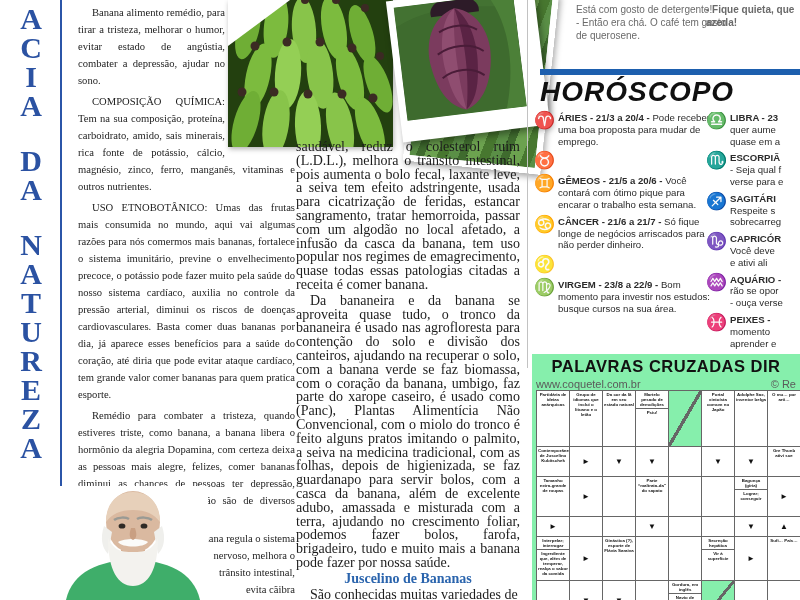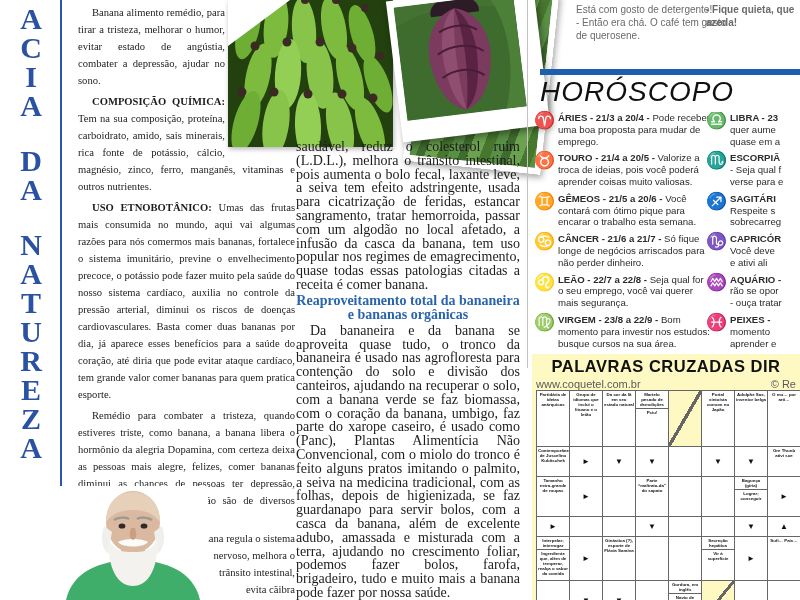--- a/index.html
+++ b/index.html
@@ -8,21 +8,21 @@
   
   .vbanner{position:absolute;left:6px;top:4px;width:50px;display:flex;flex-direction:column;align-items:center;}
   .vletter{font-family:"Liberation Serif",serif;font-weight:bold;font-size:30px;line-height:29px;color:#2b52a2;}
   .vgap{height:26px;}
   .vline{position:absolute;left:60px;top:0;width:2px;height:600px;background:#2b55a8;}
   
   .col1{position:absolute;left:78px;top:4px;width:217px;font-size:10.6px;line-height:17px;text-align:justify;}
   .col1 p{margin:0 0 4px 0;}
   .indent{text-indent:14px;}
   .img-spacer{float:right;width:70px;height:146px;}
-  .lead{font-weight:bold;}
+  .lead{font-weight:normal;}
   .p4{text-align:right;margin-top:2px;}
   .man-float{float:left;width:136px;height:150px;margin-right:5px;
              shape-outside:polygon(0 0,52% 0,100% 50%,100% 100%,0 100%);}
   
   .portrait{position:absolute;left:58px;top:486px;width:150px;height:114px;}
   
   .leafphoto{position:absolute;left:412px;top:-14px;width:126px;height:170px;transform:rotate(6deg);
              border:6px solid #fff;box-shadow:2px 3px 6px rgba(0,0,0,.35);
              background:repeating-linear-gradient(105deg,#5a8f46 0 10px,#3f6b2e 10px 18px,#6ca24f 18px 30px,#47772f 30px 40px);}
   .bananaphoto{position:absolute;left:228px;top:0;width:165px;height:147px;overflow:hidden;
@@ -37,31 +37,31 @@
   .col2 p{margin:0 0 2px 0;}
   .bluehead{color:#2a64ad;font-weight:bold;text-align:center;margin:3px 0 2px 0;line-height:14px;}
   
   .pagefold{position:absolute;left:527px;top:0;width:1px;height:368px;background:#c2c2c2;}
   .jokes{font-family:"Liberation Sans",sans-serif;font-size:10px;line-height:13px;color:#6a6a6a;}
   .jokeL{position:absolute;left:540px;top:3px;width:160px;margin-left:36px;}
   .jokeR{position:absolute;left:706px;top:3px;width:94px;overflow:hidden;}
   .jokeR div{white-space:nowrap;font-weight:bold;}
   .bluebar{position:absolute;left:540px;top:69px;width:260px;height:6px;background:#1d5fae;}
   .htitle{position:absolute;left:540px;top:76px;font-family:"Liberation Sans",sans-serif;
-          font-weight:normal;font-style:italic;font-size:28px;letter-spacing:1px;color:#101010;}
+          font-weight:bold;font-style:italic;font-size:28px;letter-spacing:1px;color:#101010;}
   .hcol{position:absolute;top:112px;font-family:"Liberation Sans",sans-serif;color:#2b2b2b;}
   .hcolL{left:534px;width:176px;}
   .hcolR{left:706px;width:94px;overflow:hidden;}
   .h-entry{display:flex;margin-bottom:5px;}
   .h-sym{width:24px;flex:0 0 24px;font-size:17px;line-height:18px;color:#3a3a3a;}
   .h-txt{font-size:9.6px;line-height:11.8px;}
   .h-txt b{font-weight:bold;}
   .hcolR .h-txt div{white-space:nowrap;}
   
-  .xw{position:absolute;left:532px;top:354px;width:268px;height:246px;overflow:hidden;background:#fef9c3;}
+  .xw{position:absolute;left:532px;top:354px;width:268px;height:246px;overflow:hidden;background:#86efac;}
   .xw-title{font-family:"Liberation Sans",sans-serif;font-weight:bold;font-size:16.5px;color:#111;
             text-align:center;white-space:nowrap;letter-spacing:.5px;margin-top:3px;}
   .xw-meta{display:flex;justify-content:space-between;font-family:"Liberation Sans",sans-serif;
            font-size:11px;color:#5a5a5a;margin:2px 4px 3px 4px;}
   .xw-grid{position:absolute;left:4px;top:36px;width:264px;border-top:1px solid #666;border-left:1px solid #666;}
   .xw-row{display:flex;}
   .xw-cell{width:33px;box-sizing:border-box;border-right:1px solid #666;border-bottom:1px solid #666;
            position:relative;overflow:hidden;background:#fff;}
   .xw-clue{font-family:"Liberation Sans",sans-serif;font-weight:bold;font-size:4.4px;line-height:5px;
            text-align:center;padding:1px 1px;color:#111;}
@@ -177,21 +177,20 @@
         <path d="M60,8 C74,18 80,46 76,72 C74,92 68,104 60,110 C66,84 68,40 60,8 Z" fill="#5a2344"></path>
         <path d="M42,30 C54,24 70,24 80,32" stroke="#4a1c38" stroke-width="2" fill="none"></path>
         <path d="M38,52 C52,44 72,44 84,54" stroke="#4a1c38" stroke-width="2" fill="none"></path>
         <path d="M40,76 C52,68 70,68 82,78" stroke="#4a1c38" stroke-width="2" fill="none"></path>
       </svg>
     </div>
   </div>
 
   <div class="col2">
     <p>saudável, reduz o colesterol ruim (L.D.L.), melhora o trânsito intestinal, pois aumenta o bolo fecal, laxante leve, a seiva tem efeito adstringente, usada para cicatrização de feridas, estancar sangramento, tratar hemorroida, passar com um algodão no local afetado, a infusão da casca da banana, tem uso popular nos regimes de emagrecimento, quase todas essas patologias citadas a receita é comer banana.</p>
-    <p class="bluehead">Reaproveitamento total da bananeira e bananas orgânicas</p>
     <p class="indent">Da bananeira e da banana se aproveita quase tudo, o tronco da bananeira é usado nas agrofloresta  para contenção do solo e divisão dos canteiros, ajudando na recuperar o solo, com a banana verde se faz biomassa, com o coração da banana, umbigo, faz parte do xarope caseiro, é usado como (Panc), Plantas Alimentícia Não Convencional, com o miolo do tronco é feito alguns pratos imitando o palmito, a seiva na medicina tradicional, com as folhas, depois de higienizada, se faz guardanapo para servir bolos, com a casca da banana, além de excelente adubo, amassada e misturada com a terra, ajudando no crescimento foliar, podemos fazer bolos, farofa, brigadeiro, tudo e muito mais a banana pode fazer por nossa saúde.</p>
     <p class="bluehead">Juscelino de Bananas</p>
     <p class="indent">São conhecidas muitas variedades de</p>
   </div>
 
   <div class="pagefold"></div>
   <div class="jokes jokeL">
     <div>Está com gosto de detergente!</div>
     <div>- Então era chá. O café tem gosto de querosene.</div>
   </div>
@@ -201,33 +200,31 @@
   </div>
   <div class="bluebar"></div>
   <div class="htitle">HORÓSCOPO</div>
   <div class="hcol hcolL">
       <div class="h-entry">
         <span class="h-sym">♈</span>
         <div class="h-txt"><b>ÁRIES - 21/3 a 20/4 - </b><span>Pode receber uma boa proposta para mudar de emprego.</span></div>
       </div>
       <div class="h-entry">
         <span class="h-sym">♉</span>
-        <div class="h-txt"><b>TOURO - 21/4 a 20/5 - </b><span>Valorize a troca de ideias, pois você poderá aprender coisas muito valiosas.</span></div>
       </div>
       <div class="h-entry">
         <span class="h-sym">♊</span>
         <div class="h-txt"><b>GÊMEOS - 21/5 a 20/6 - </b><span>Você contará com ótimo pique para encarar o trabalho esta semana.</span></div>
       </div>
       <div class="h-entry">
         <span class="h-sym">♋</span>
         <div class="h-txt"><b>CÂNCER - 21/6 a 21/7 - </b><span>Só fique longe de negócios arriscados para não perder dinheiro.</span></div>
       </div>
       <div class="h-entry">
         <span class="h-sym">♌</span>
-        <div class="h-txt"><b>LEÃO - 22/7 a 22/8 - </b><span>Seja qual for o seu emprego, você vai querer mais segurança.</span></div>
       </div>
       <div class="h-entry">
         <span class="h-sym">♍</span>
         <div class="h-txt"><b>VIRGEM - 23/8 a 22/9 - </b><span>Bom momento para investir nos estudos: busque cursos na sua área.</span></div>
       </div>
     </div>
   <div class="hcol hcolR">
       <div class="h-entry">
         <span class="h-sym">♎</span>
         <div class="h-txt">
@@ -258,21 +255,21 @@
           <div><b>CAPRICÓR</b></div>
           <div>Você deve</div>
           <div>e ativi ali</div>
         </div>
       </div>
       <div class="h-entry">
         <span class="h-sym">♒</span>
         <div class="h-txt">
           <div><b>AQUÁRIO -</b></div>
           <div>rão se opor</div>
-          <div>- ouça tratar</div>
+          <div>- ouça verse</div>
         </div>
       </div>
       <div class="h-entry">
         <span class="h-sym">♓</span>
         <div class="h-txt">
           <div><b>PEIXES - </b></div>
           <div>momento</div>
           <div>aprender e</div>
         </div>
       </div>

